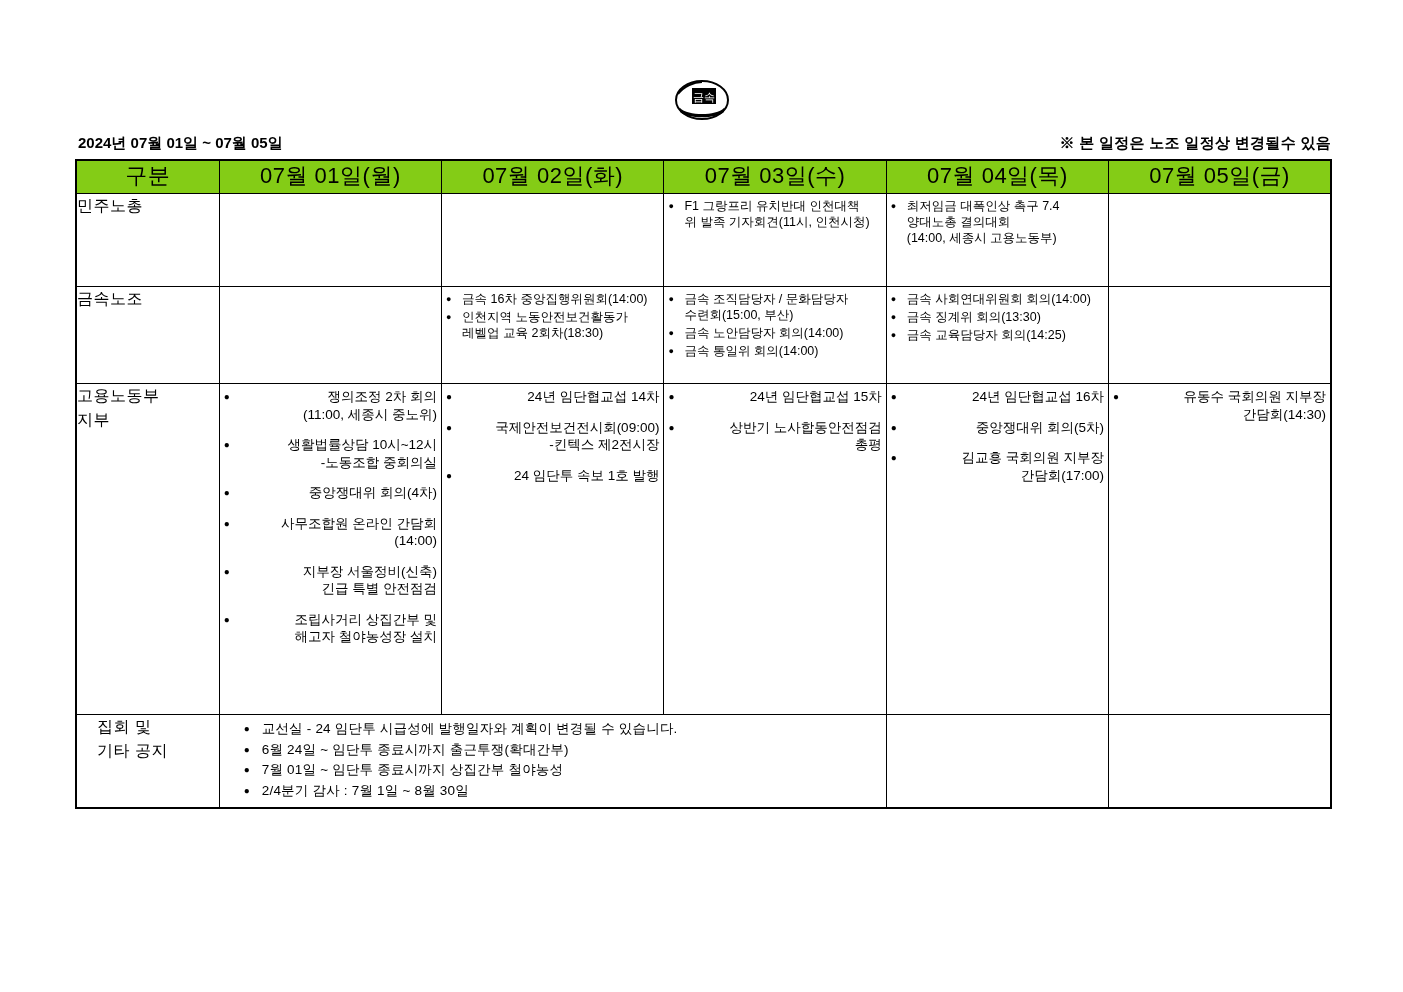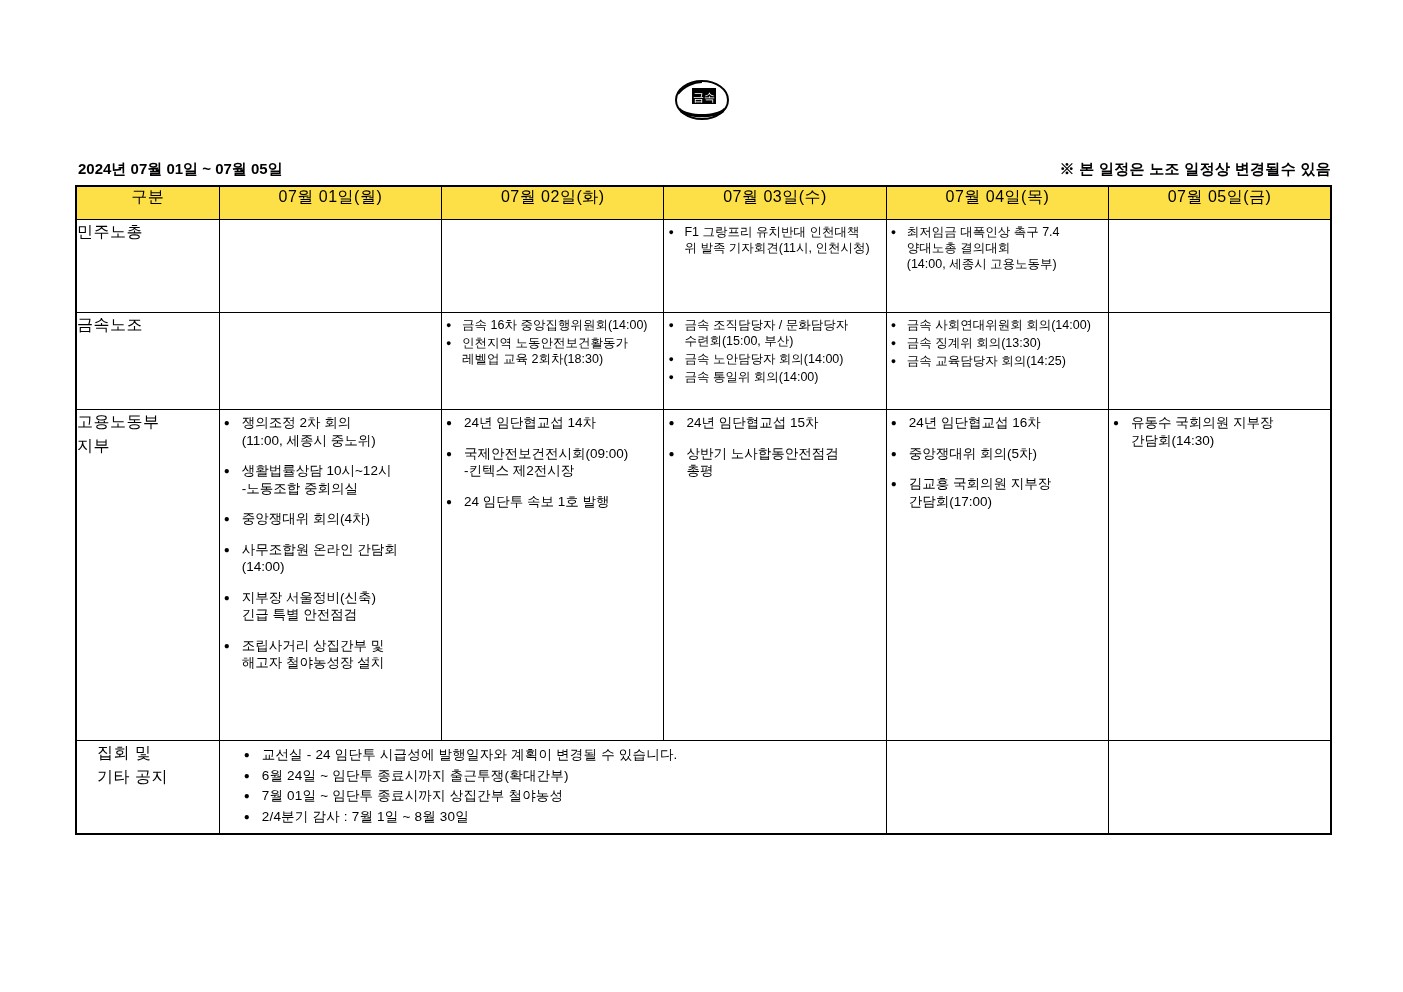--- a/index.html
+++ b/index.html
@@ -42,43 +42,43 @@
     font-weight: bold;
     letter-spacing: 0.5px;
     white-space: nowrap;
   }
 
   
   .subheader {
     display: flex;
     justify-content: space-between;
     align-items: flex-end;
-    margin: 38px 72px 6px 78px;
+    margin: 12px 72px 6px 78px;
     font-size: 15px;
     font-weight: bold;
   }
   .subheader .right { letter-spacing: 0.3px; }
 
   
   table.sched {
     border-collapse: collapse;
     table-layout: fixed;
     width: 1257px;
     margin: 0 0 0 75px;
     border: 2px solid #000;
   }
   table.sched th, table.sched td {
     border: 1px solid #000;
     vertical-align: top;
     padding: 0;
   }
   thead th {
-    background: #fde047;
+    background: #84cc16;
     text-align: center;
-    font-size: 16px;
+    font-size: 22px;
     font-weight: normal;
     height: 32px;
     vertical-align: middle;
     letter-spacing: 0.5px;
   }
   col.c0 { width: 143px; }
   col.c1, col.c2, col.c3, col.c4, col.c5 { width: 222px; }
 
   td.rowlabel {
     vertical-align: middle;
@@ -132,21 +132,21 @@
     margin-bottom: 1px;
     padding-left: 18px;
     letter-spacing: 0.2px;
   }
   td.notice ul.items li::before {
     font-size: 10px;
     line-height: 1.9;
   }
   tr.row-minju td.cell { height: 92px; }
   tr.row-geumsok td.cell { height: 96px; }
-  tr.row-gm td.cell { height: 330px; }
+  tr.row-gm td.cell { height: 330px; text-align: right; }
   tr.row-notice td { height: 92px; padding-left: 20px; }
   td.blankpair { border-left: 1px solid #000; }
 </style>
 </head>
 <body>
 
 <div class="page">
 
   <div class="title-row">
     <span class="logo">

